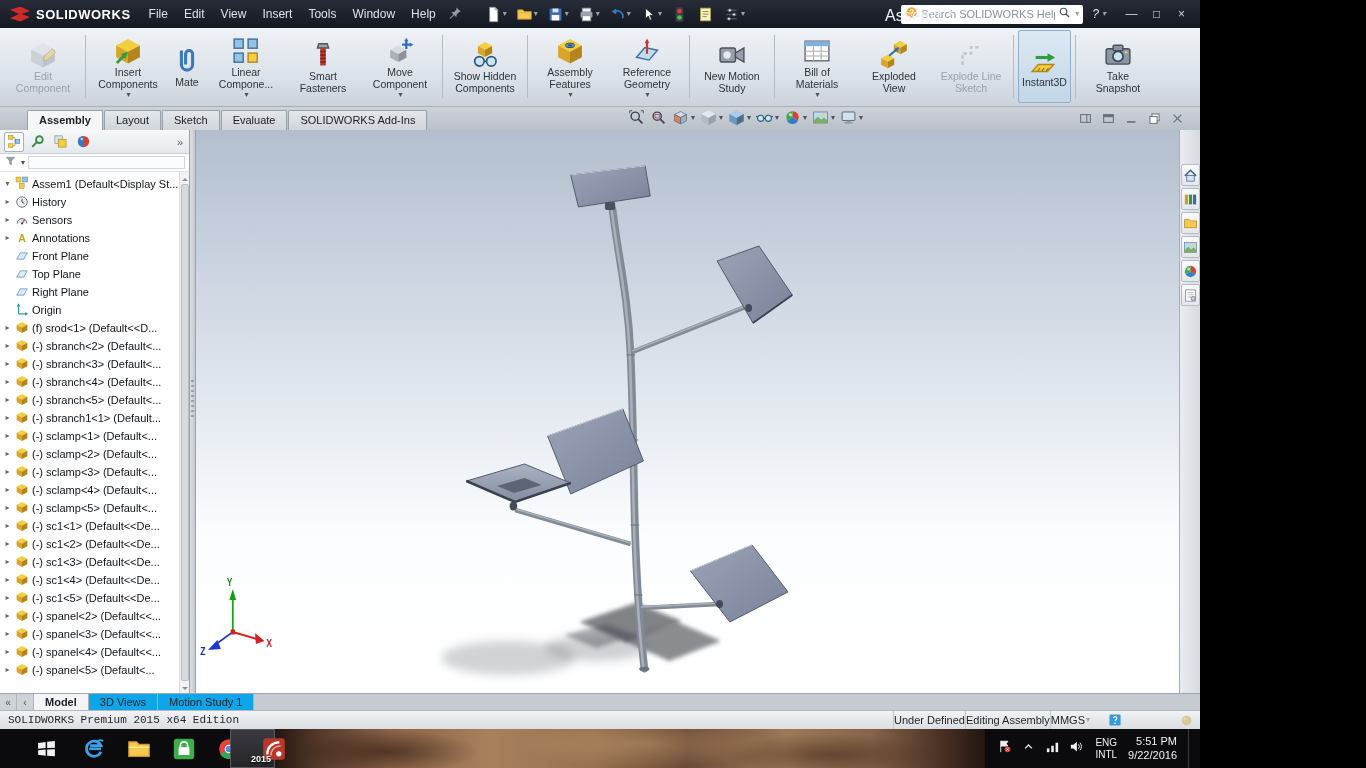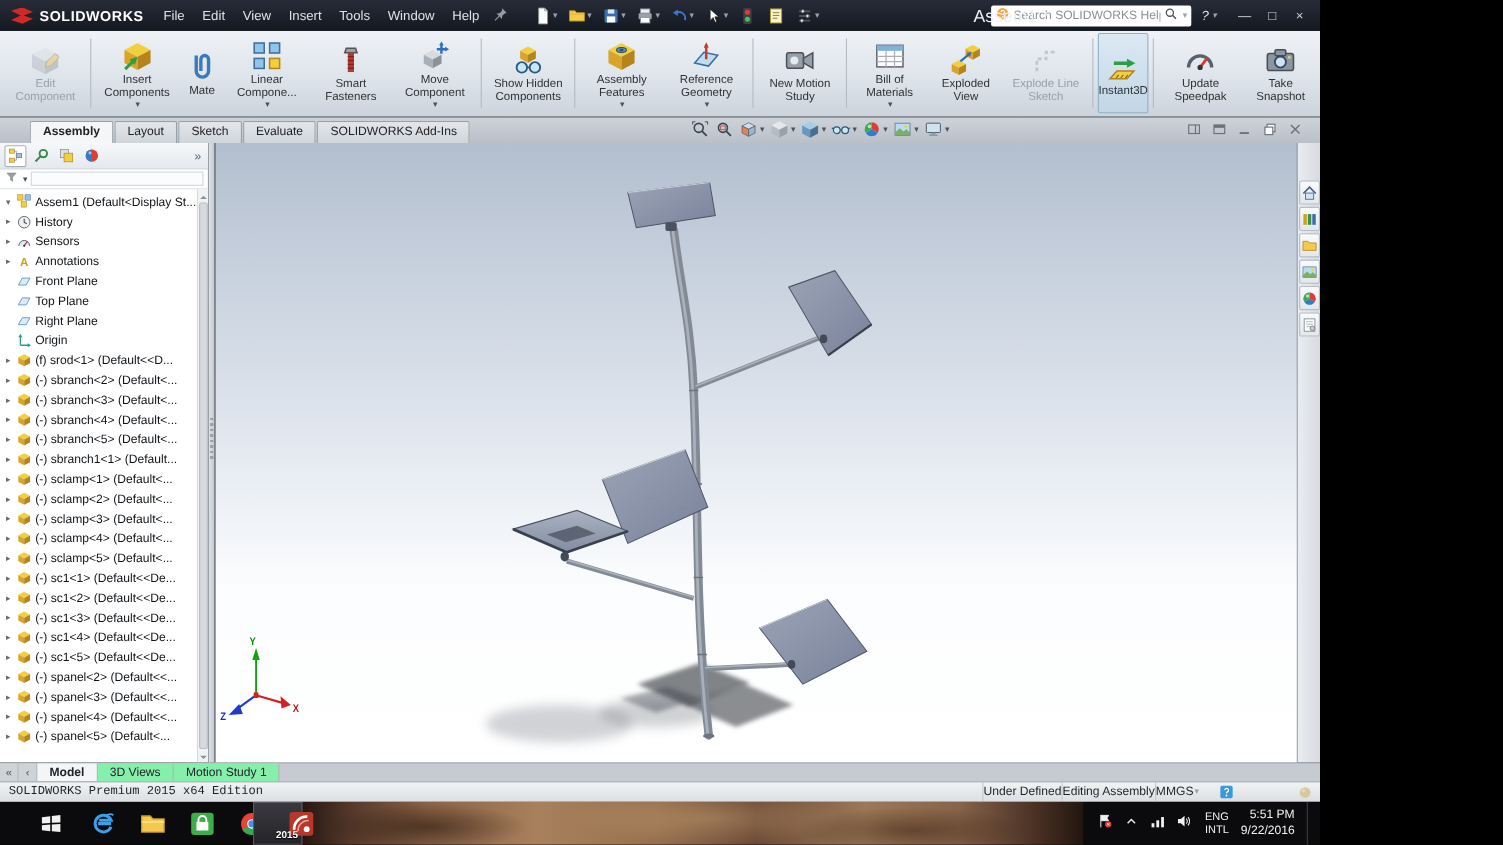--- a/index.html
+++ b/index.html
@@ -69,21 +69,21 @@
 .splitter{width:6px;flex:0 0 6px;background:linear-gradient(90deg,#dde1e6,#c4c9cf);border-right:1px solid #9aa1a9;position:relative;}
 .splitter .grip{position:absolute;top:250px;left:1px;width:3px;height:40px;background:repeating-linear-gradient(#99a0a8 0 2px,transparent 2px 5px);}
 .viewport{flex:1;position:relative;min-width:0;background:linear-gradient(180deg,#b3bfce 0%,#c2ccda 15%,#d8dfe9 38%,#edf1f6 58%,#fcfdfe 72%,#ffffff 100%);}
 .viewport svg.model{position:absolute;inset:0;width:100%;height:100%;}
 .taskpane{width:21px;flex:0 0 21px;background:linear-gradient(90deg,#e9ecf0,#d7dbe1);border-left:1px solid #a8aeb6;padding-top:34px;display:flex;flex-direction:column;align-items:center;gap:2px;}
 .tpbtn{width:19px;height:22px;display:flex;align-items:center;justify-content:center;background:linear-gradient(#f9fafc,#e3e7eb);border:1px solid #b7bdc5;border-radius:2px;}
 
 
 .doctabs{height:17px;flex:0 0 17px;background:#c6cbd1;display:flex;align-items:stretch;font-size:11px;border-top:1px solid #a0a6ae;}
 .dnav{width:17px;display:flex;align-items:center;justify-content:center;color:#4a525a;background:#ced3d8;border-right:1px solid #b0b5bb;font-size:10px;}
-.dtab{padding:0 11px;display:flex;align-items:center;background:#86efac;border-right:1px solid #adb2b8;color:#20242a;}
+.dtab{padding:0 11px;display:flex;align-items:center;background:#0ea5e9;border-right:1px solid #adb2b8;color:#20242a;}
 .dtab.active{background:#f3f5f7;font-weight:bold;}
 
 
 .statusbar{height:19px;flex:0 0 19px;background:linear-gradient(#f1f3f5,#dbdee2);border-top:1px solid #b3b8be;display:flex;align-items:center;font-size:11px;color:#1e2226;padding:0 4px;}
 .sb-left{padding-left:4px;font-family:Liberation Mono, monospace;}
 .sb-right{margin-left:auto;display:flex;align-items:center;height:100%;}
 .sb-item{padding:0 0;border-left:1px solid #c4c8cd;height:100%;display:flex;align-items:center;}
 .sb-help{margin:0 12px 0 18px;display:inline-flex;}
 .sb-sphere{margin-left:46px;margin-right:3px;display:inline-flex;}
 
@@ -434,32 +434,20 @@
               <path d="M4 7.5 h9" stroke="#2f9e42" stroke-width="2.2"></path>
               <polygon points="12.5,4.5 18,7.5 12.5,10.5" fill="#2f9e42"></polygon>
               <polygon points="1.5,17.5 12.5,17.5 17,12.5 6,12.5" fill="#f2cf3f" stroke="#b5851c"></polygon>
               <path d="M5.5 17 l1.7 -2 M8.5 17 l1.7 -2 M11.5 17 l1.7 -2" stroke="#8a6a14" stroke-width=".8"></path>
             </svg>
           </span>
         </span>
         <span class="rlbl">Instant3D</span>
       </div>
       <span class="rsep"></span>
-      <div class="rbtn">
-        <span class="ric">
-          <span class="ic">
-            <svg width="28" height="28" viewBox="0 0 20 20">
-              <path d="M2.5 14.5 a7.5 7.5 0 0 1 15 0" fill="none" stroke="#58606a" stroke-width="2.2"></path>
-              <path d="M10 14.5 L14.8 8.2" stroke="#d03a30" stroke-width="1.8"></path>
-              <circle cx="10" cy="14.5" r="1.7" fill="#333"></circle>
-            </svg>
-          </span>
-        </span>
-        <span class="rlbl">Update Speedpak</span>
-      </div>
       <div class="rbtn">
         <span class="ric">
           <span class="ic">
             <svg width="28" height="28" viewBox="0 0 20 20">
               <rect x="1.5" y="5.5" width="17" height="11" rx="1.5" fill="#8d95a2" stroke="#474f58"></rect>
               <rect x="6.5" y="3" width="7" height="4" rx="1" fill="#8d95a2" stroke="#474f58"></rect>
               <circle cx="10" cy="11" r="3.6" fill="#cfe2ee" stroke="#2f4a62" stroke-width="1.2"></circle>
               <circle cx="15.8" cy="8" r=".9" fill="#e8d44a"></circle>
             </svg>
           </span>

